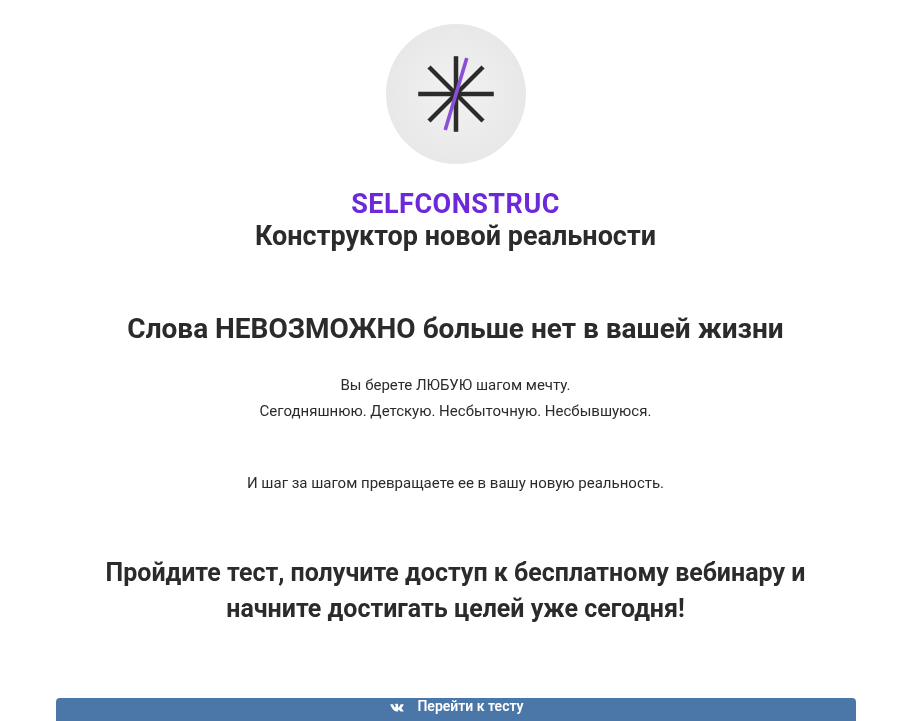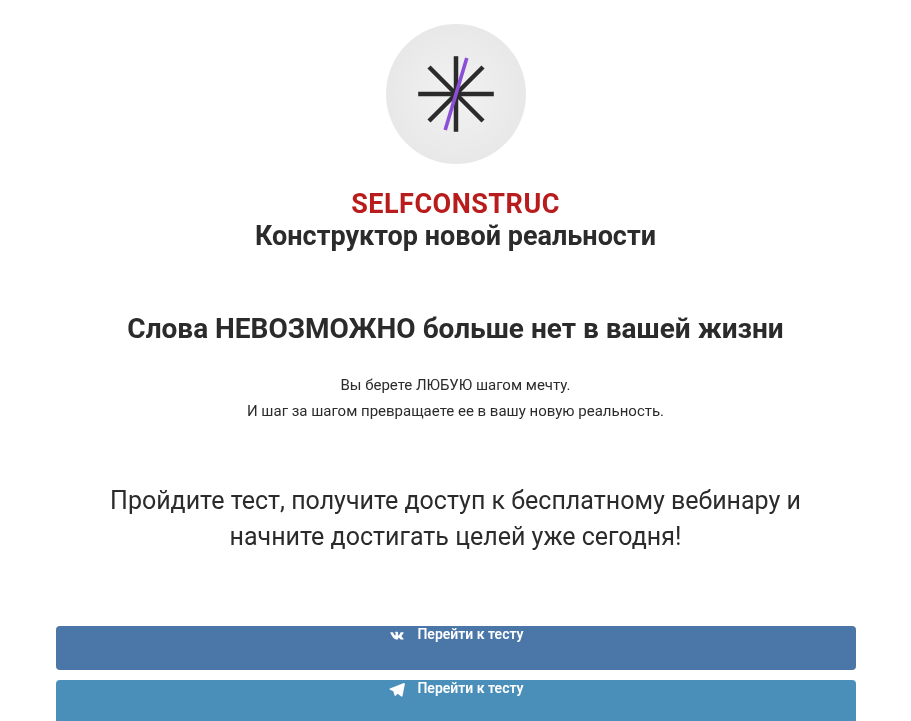--- a/index.html
+++ b/index.html
@@ -32,21 +32,21 @@
       margin-bottom: 24px;
       margin-top: 4px;
     }
     .logo-svg {
       width: 90px;
       height: 90px;
     }
     .brand-title {
       font-size: 27px;
       font-weight: 700;
-      color: #b91c1c;
+      color: #6d28d9;
       text-align: center;
       letter-spacing: 0.5px;
     }
     .brand-subtitle {
       font-size: 27px;
       font-weight: 700;
       color: #2b2b2b;
       text-align: right;
       margin-bottom: 60px;
     }
@@ -60,24 +60,25 @@
     .body-text {
       font-size: 15px;
       font-weight: 400;
       color: #2b2b2b;
       text-align: center;
       line-height: 1.6;
       margin-bottom: 2px;
     }
     .body-text-last {
       margin-bottom: 60px;
+      margin-top: 46px;
     }
     .cta-heading {
       font-size: 25px;
-      font-weight: 400;
+      font-weight: 700;
       color: #2b2b2b;
       text-align: center;
       line-height: 1.45;
       margin-bottom: 70px;
       padding: 0 20px;
     }
     .buttons-wrap {
       width: 100%;
       max-width: 800px;
       display: flex;
@@ -129,20 +130,21 @@
       <line x1="62" y1="10" x2="38" y2="90" stroke="#8a4fd6" stroke-width="4" stroke-linecap="butt"></line>
     </svg>
   </div>
 
   <h1 class="brand-title">SELFCONSTRUC</h1>
   <h2 class="brand-subtitle">Конструктор новой реальности</h2>
 
   <h3 class="headline">Слова НЕВОЗМОЖНО больше нет в вашей жизни</h3>
 
   <p class="body-text">Вы берете ЛЮБУЮ шагом мечту.</p>
+  <p class="body-text">Сегодняшнюю. Детскую. Несбыточную. Несбывшуюся.</p>
   <p class="body-text body-text-last">И шаг за шагом превращаете ее в вашу новую реальность.</p>
 
   <h3 class="cta-heading">Пройдите тест, получите доступ к бесплатному вебинару и начните достигать целей уже сегодня!</h3>
 
   <div class="buttons-wrap">
 
     <button class="social-btn vk-btn">
       <span class="btn-icon">
         <svg viewBox="0 0 24 24" width="22" height="22" fill="#ffffff">
           <path d="M12.785 16.241s.288-.032.436-.194c.136-.148.131-.427.131-.427s-.02-1.304.576-1.496c.588-.19 1.341 1.26 2.14 1.818.605.422 1.064.33 1.064.33l2.137-.03s1.117-.071.587-.964c-.043-.073-.308-.661-1.588-1.87-1.34-1.264-1.16-1.059.453-3.246.983-1.332 1.376-2.145 1.253-2.493-.117-.332-.84-.244-.84-.244l-2.406.015s-.178-.025-.31.056c-.13.079-.212.262-.212.262s-.382 1.03-.89 1.907c-1.07 1.85-1.499 1.948-1.674 1.832-.407-.267-.305-1.075-.305-1.648 0-1.793.267-2.54-.521-2.733-.262-.065-.454-.107-1.123-.114-.858-.009-1.585.003-1.996.208-.274.136-.485.44-.356.457.159.022.519.099.71.363.246.341.237 1.107.237 1.107s.142 2.11-.33 2.371c-.325.18-.77-.187-1.725-1.865-.489-.859-.859-1.81-.859-1.81s-.07-.176-.198-.272c-.154-.115-.37-.151-.37-.151l-2.286.015s-.343.01-.469.161C3.94 7.721 4.043 8 4.043 8s1.79 4.258 3.817 6.403c1.858 1.967 3.968 1.838 3.968 1.838h.957z"></path>

